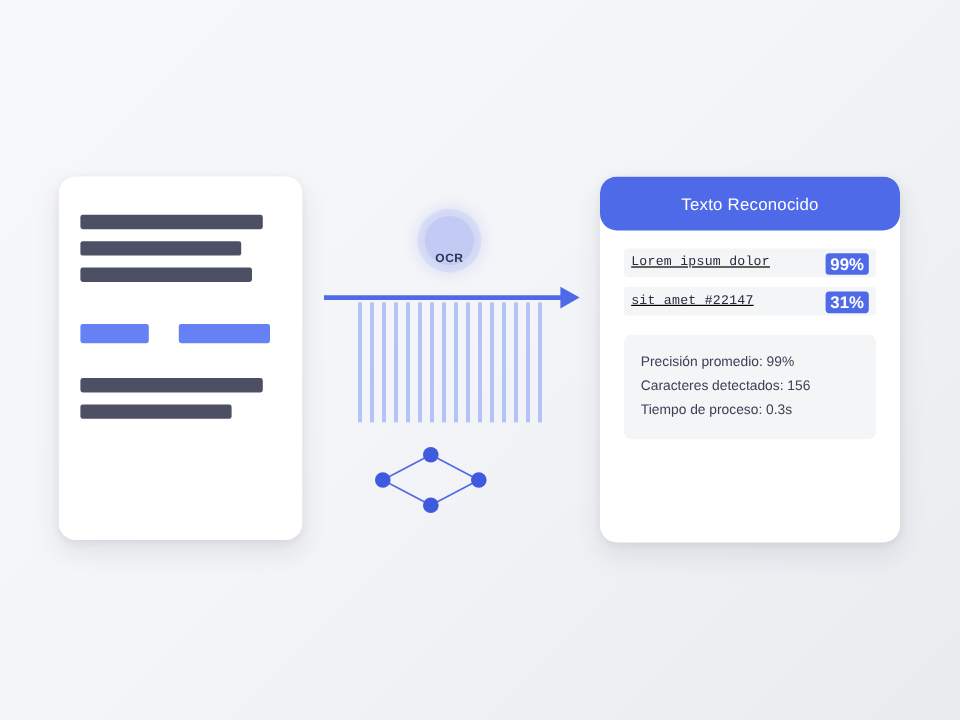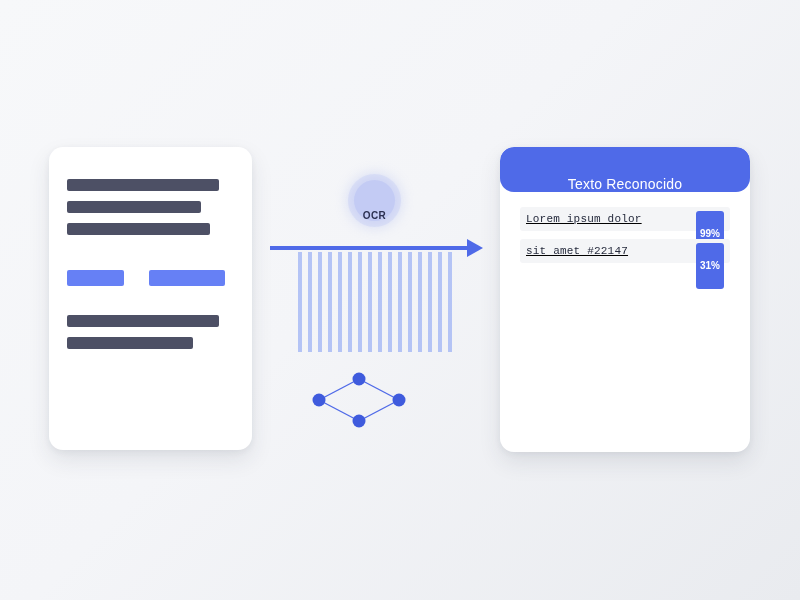--- a/index.html
+++ b/index.html
@@ -126,21 +126,21 @@
     box-shadow: 0 10px 22px rgba(38, 45, 70, 0.10),
                 0 2px 6px rgba(38, 45, 70, 0.06);
     overflow: hidden;
   }
 
   .result-header {
     height: 45px;
     background: #4f6ae8;
     border-radius: 14px;
     display: flex;
-    align-items: flex-end;
+    align-items: center;
     justify-content: center;
   }
   .result-header .title {
     color: #ffffff;
     font-size: 14px;
     letter-spacing: 0.2px;
   }
 
   .ocr-rows {
     padding: 15px 20px 0 20px;
@@ -165,24 +165,24 @@
     letter-spacing: 0.2px;
     white-space: nowrap;
   }
 
   .ocr-row .conf-badge {
     position: absolute;
     right: 6px;
     top: 4px;
     background: #4f6ae8;
     color: #ffffff;
-    font-size: 10px;
+    font-size: 14px;
     font-weight: 700;
     border-radius: 3px;
-    padding: 18px 4px;
+    padding: 2px 4px;
     line-height: 1;
     min-width: 22px;
     text-align: center;
   }
 
   .stats-panel {
     margin: 16px 20px 0 20px;
     background: #f4f5f7;
     border-radius: 6px;
     padding: 13px 14px 14px 14px;
@@ -247,16 +247,21 @@
       </div>
 
       <div class="ocr-row">
         <span class="ocr-text">sit amet #22147</span>
         <span class="conf-badge">31%</span>
       </div>
 
 
     </div>
 
+    <div class="stats-panel">
+      <div class="stat-line">Precisión promedio: 99%</div>
+      <div class="stat-line">Caracteres detectados: 156</div>
+      <div class="stat-line">Tiempo de proceso: 0.3s</div>
+    </div>
 
   </div>
 
 </div>
 
 </body></html>

